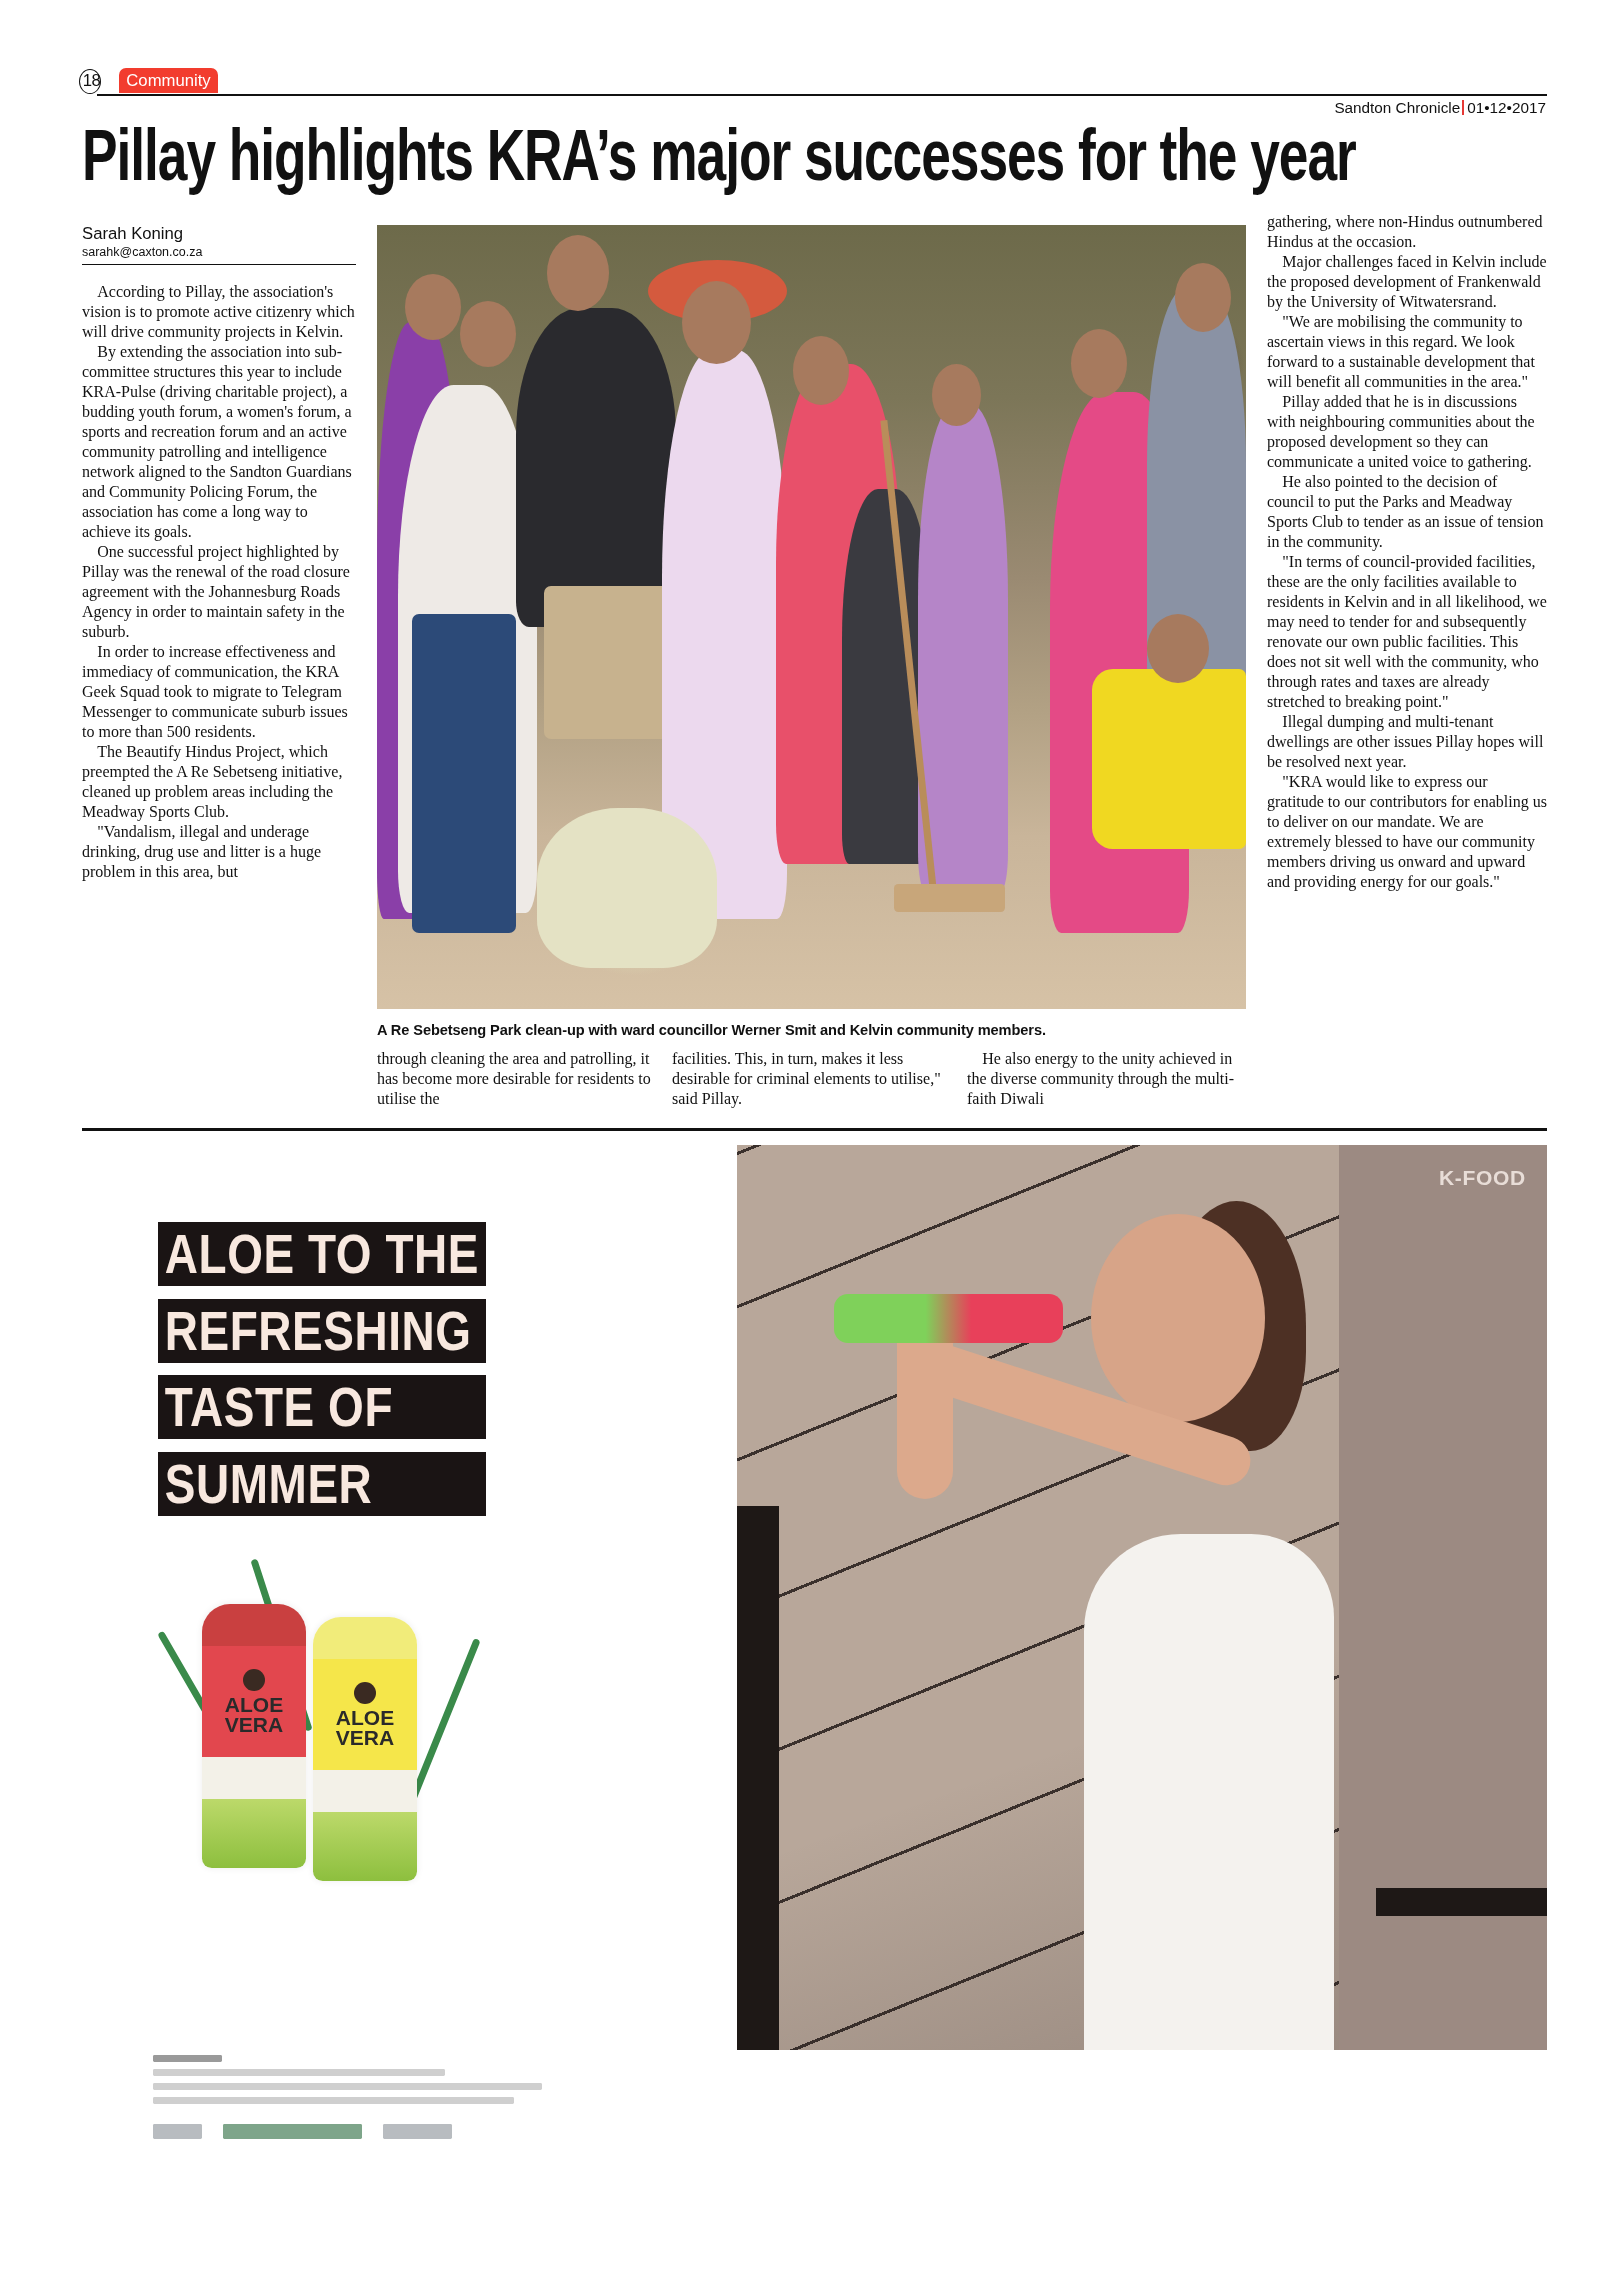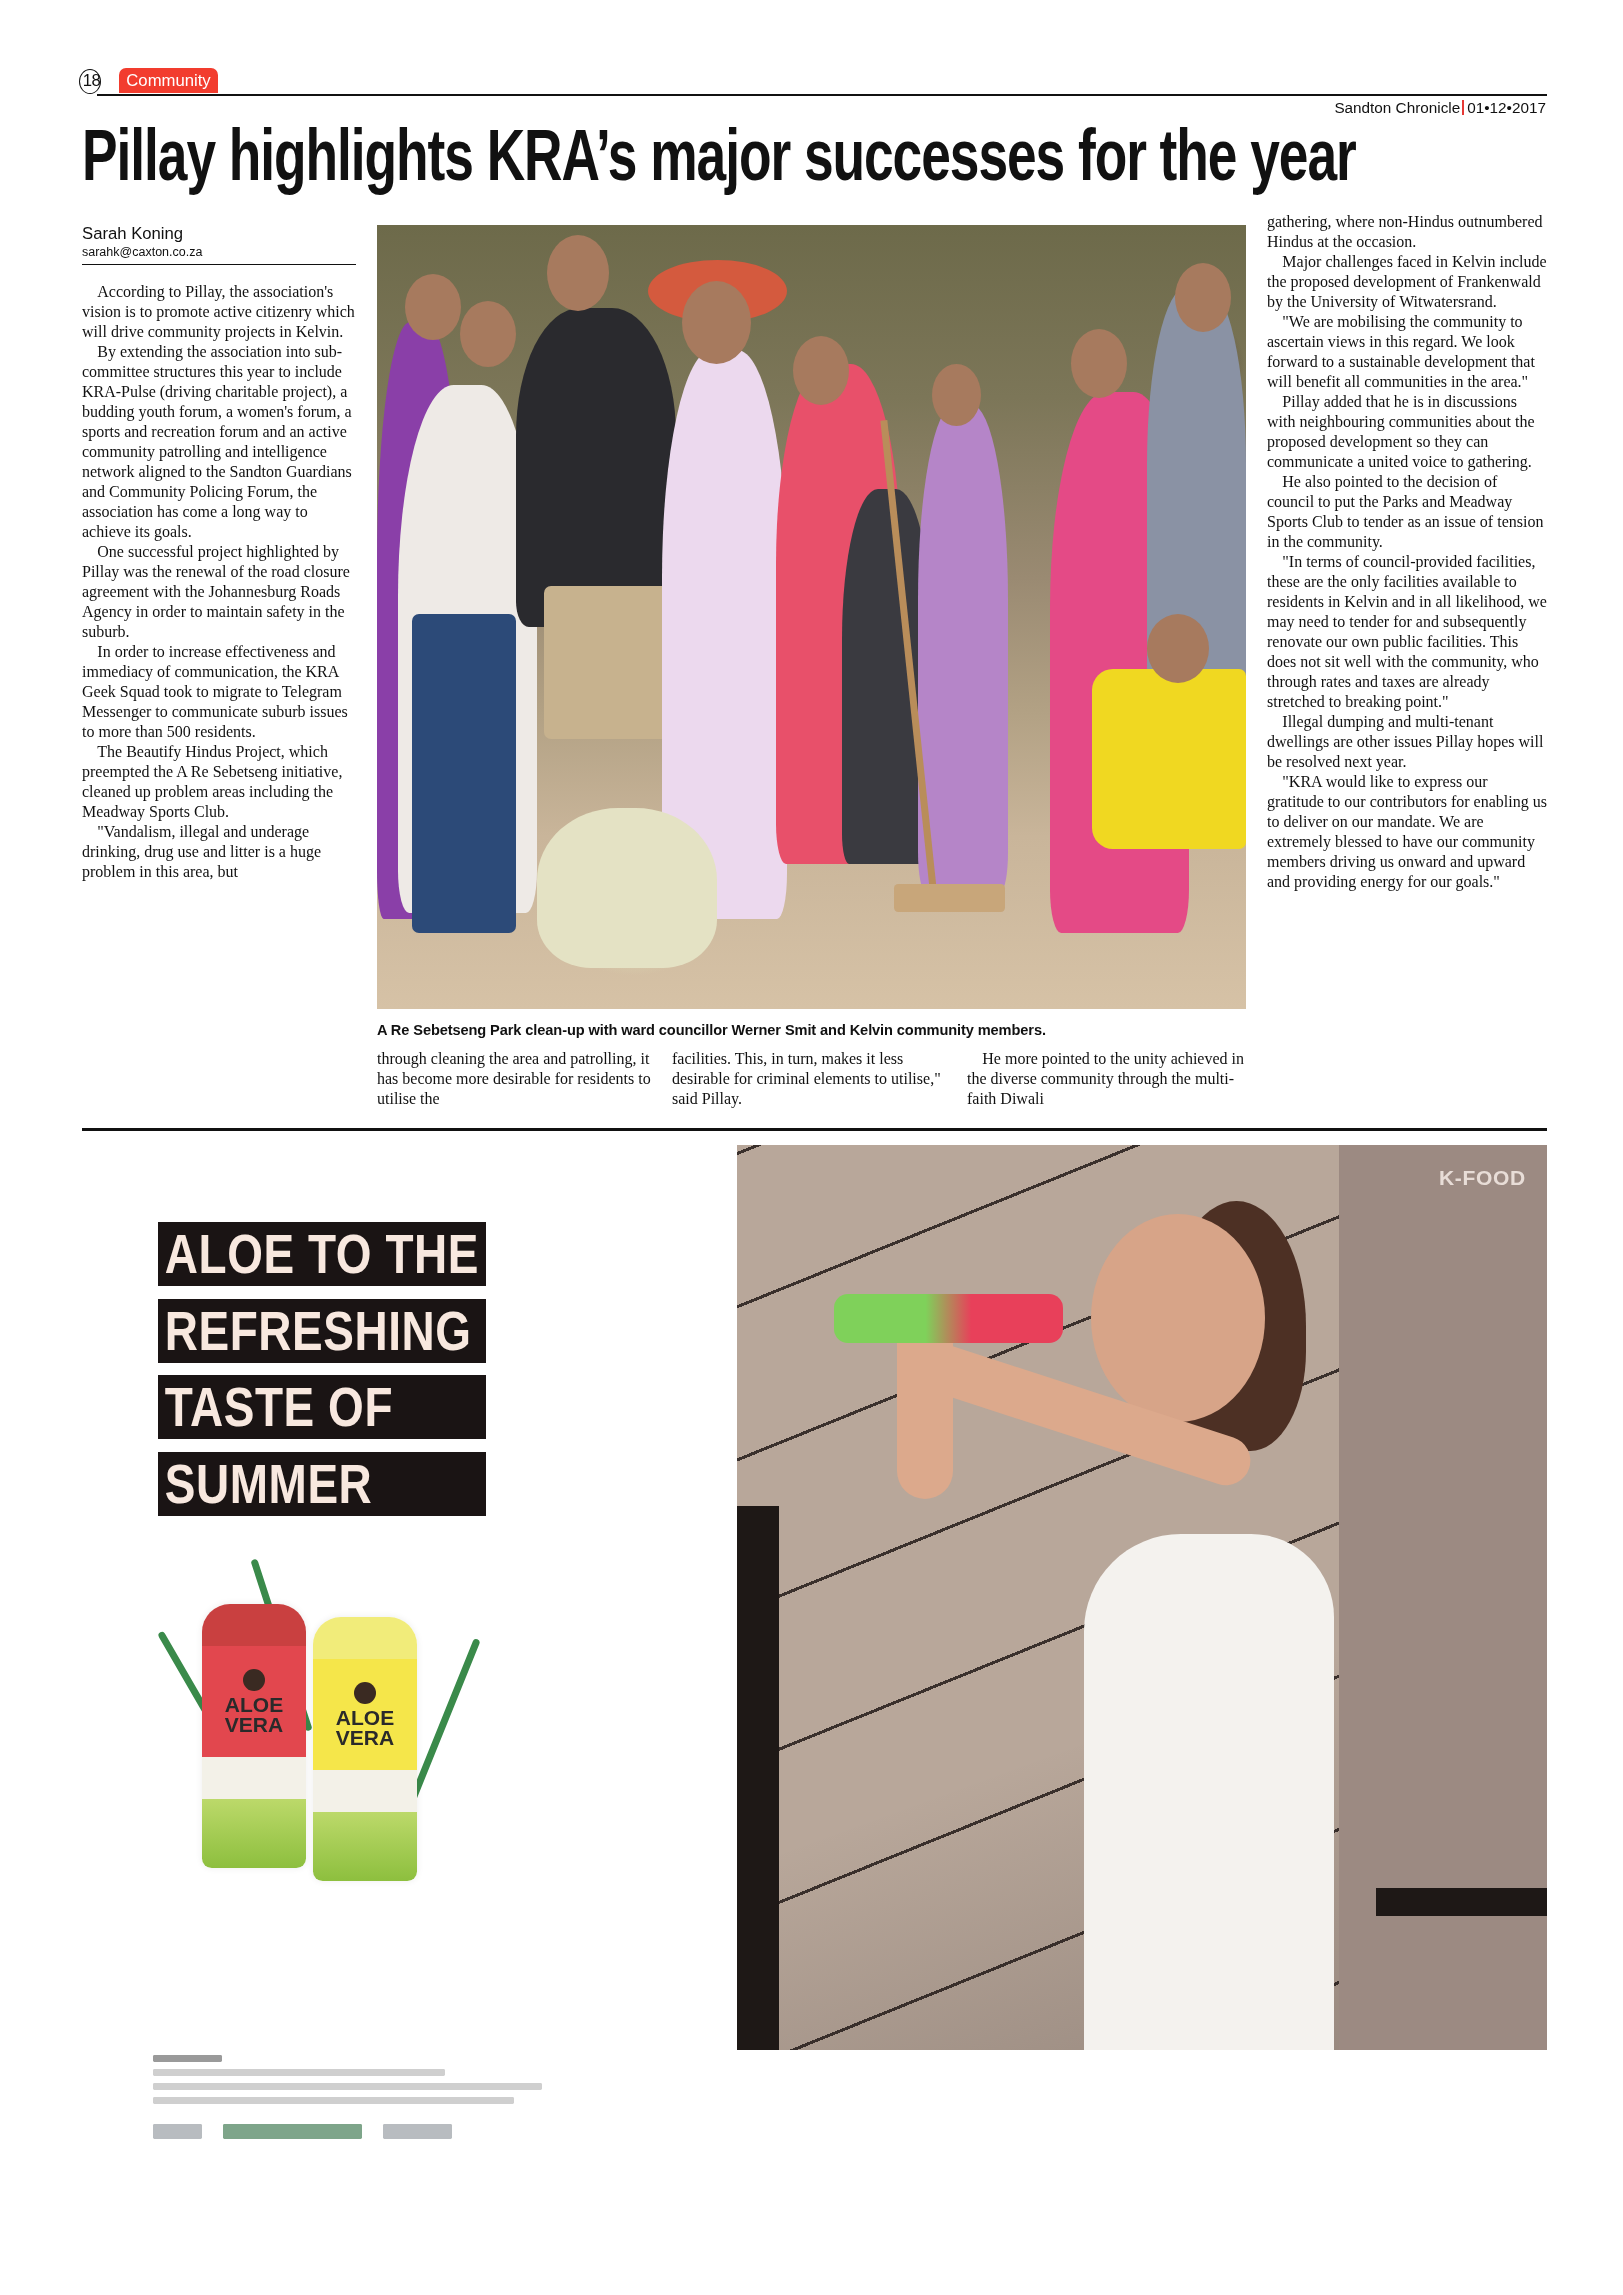--- a/index.html
+++ b/index.html
@@ -195,21 +195,21 @@
 </div>
 <div class="caption">A Re Sebetseng Park clean-up with ward councillor Werner Smit and Kelvin community members.</div>
 
 <div class="col col2">
   <p>through cleaning the area and patrolling, it has become more desirable for residents to utilise the</p>
 </div>
 <div class="col col3">
   <p>facilities. This, in turn, makes it less desirable for criminal elements to utilise," said Pillay.</p>
 </div>
 <div class="col col4">
-  <p class="ind">He more pointed to the unity achieved in the diverse community through the multi-faith Diwali</p>
+  <p class="ind">He also energy to the unity achieved in the diverse community through the multi-faith Diwali</p>
 </div>
 
 <div class="col col5">
   <p>gathering, where non-Hindus outnumbered Hindus at the occasion.</p>
   <p class="ind">Major challenges faced in Kelvin include the proposed development of Frankenwald by the University of Witwatersrand.</p>
   <p class="ind">"We are mobilising the community to ascertain views in this regard. We look forward to a sustainable development that will benefit all communities in the area."</p>
   <p class="ind">Pillay added that he is in discussions with neighbouring communities about the proposed development so they can communicate a united voice to gathering.</p>
   <p class="ind">He also pointed to the decision of council to put the Parks and Meadway Sports Club to tender as an issue of tension in the community.</p>
   <p class="ind">"In terms of council-provided facilities, these are the only facilities available to residents in Kelvin and in all likelihood, we may need to tender for and subsequently renovate our own public facilities. This does not sit well with the community, who through rates and taxes are already stretched to breaking point."</p>
   <p class="ind">Illegal dumping and multi-tenant dwellings are other issues Pillay hopes will be resolved next year.</p>

